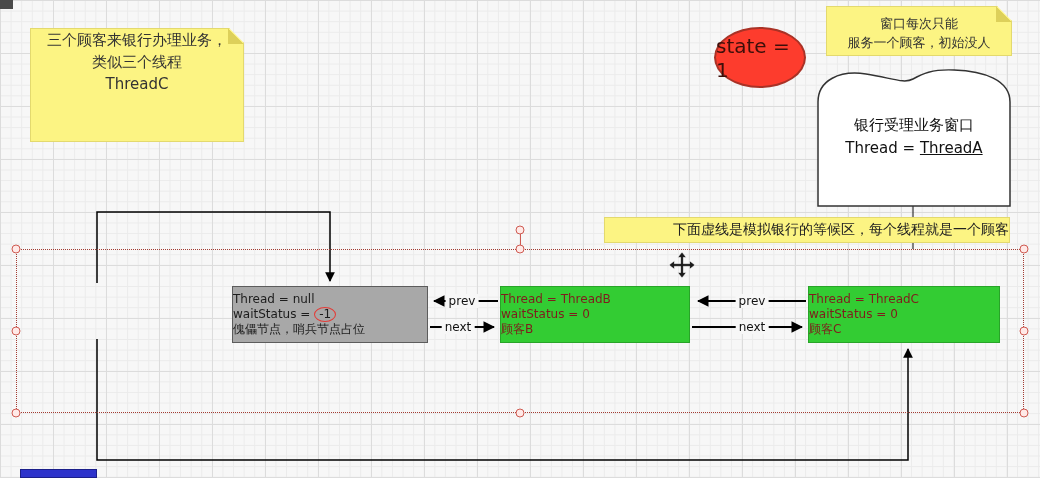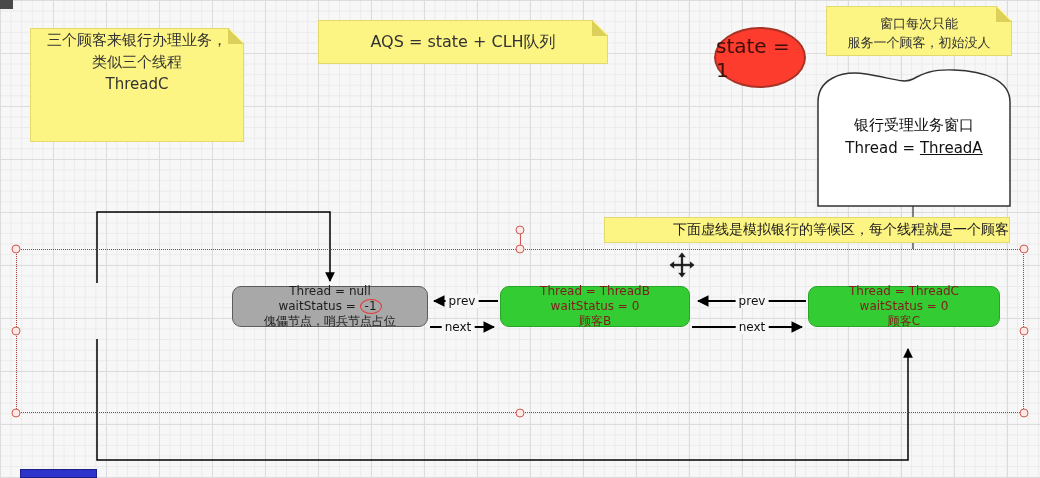--- a/index.html
+++ b/index.html
@@ -34,22 +34,22 @@
   
   #bank-window-text{position:absolute;left:822px;top:114px;width:184px;text-align:center;font-size:15px;line-height:23px;color:#111;}
   #bank-window-text .thread-name{text-decoration:underline;}
 
   
   #pointer-table{position:absolute;left:46px;top:283px;width:104px;background:#fff;border:1.5px solid #262626;box-sizing:border-box;}
   #pointer-table .cell{height:26px;display:flex;align-items:center;justify-content:center;font-size:15px;color:#111;}
   #pointer-table .cell:first-child{border-bottom:1.5px solid #262626;}
 
   
-  .node{position:absolute;height:41px;display:flex;flex-direction:column;align-items:center;justify-content:center;
-    font-size:12px;line-height:15px;text-align:center;box-sizing:border-box;border-radius:9px;}
+  .node{position:absolute;height:57px;display:flex;flex-direction:column;align-items:flex-start;justify-content:center;
+    font-size:12px;line-height:15px;text-align:center;box-sizing:border-box;}
   #node-sentinel{left:232px;top:286px;width:196px;background:#a8a8a8;border:1px solid #5c5c5c;color:#1c1c1c;}
   .node-green{background:#33cc33;border:1px solid #28a428;color:#7f1d1d;}
   #node-b{left:500px;top:286px;width:190px;}
   #node-c{left:808px;top:286px;width:192px;}
   .circle-red{display:inline-block;border:1.5px solid #e53935;border-radius:50%;padding:0 4px;line-height:13px;}
 
   
   .edge-label{position:absolute;transform:translate(-50%,-50%);font-size:12px;color:#111;background:#f7f7f7;padding:0 3px;}
   #prev1{left:462px;top:301px;} #next1{left:458px;top:327px;}
   #prev2{left:752px;top:301px;} #next2{left:752px;top:327px;}
@@ -95,24 +95,20 @@
 
   <div class="note" id="note-customers">
     <span class="fold"></span>
     <div class="note-text">
       <div>三个顾客来银行办理业务，</div>
       <div>类似三个线程</div>
       <div>ThreadC</div>
     </div>
   </div>
 
-  <div class="note" id="note-aqs">
-    <span class="fold"></span>
-    <span>AQS = state + CLH队列</span>
-  </div>
 
   <div class="note" id="note-window-rule">
     <span class="fold"></span>
     <div>窗口每次只能</div>
     <div>服务一个顾客，初始没人</div>
   </div>
 
   <div id="state-ellipse">
     <span>state = 1</span>
   </div>

